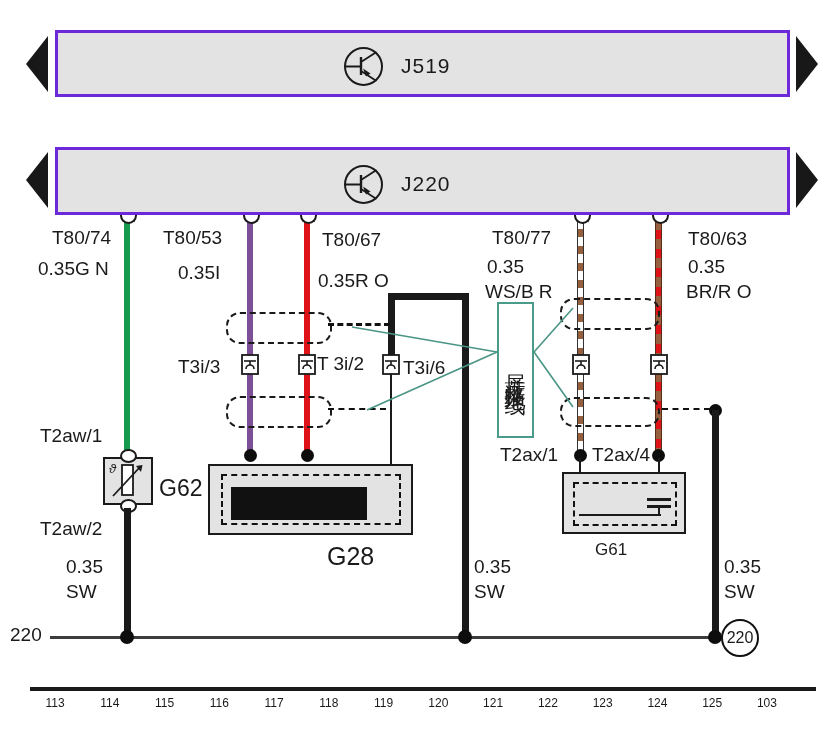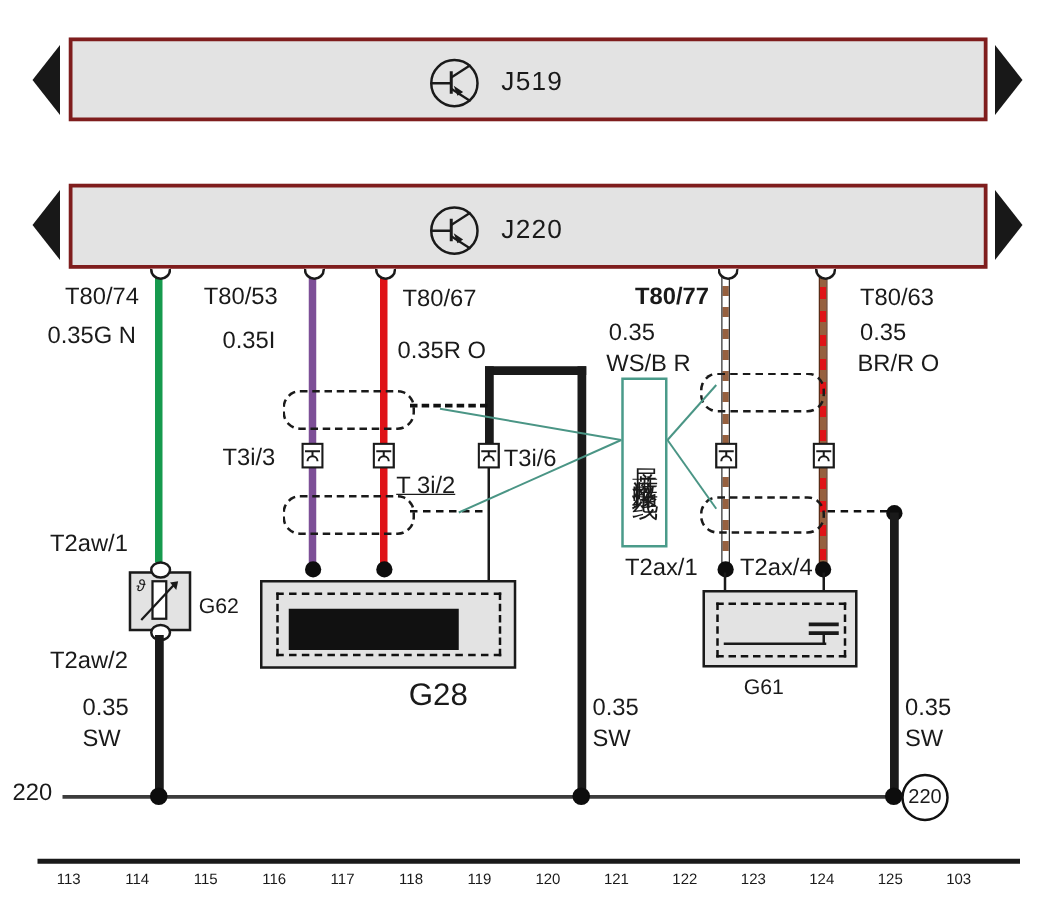--- a/index.html
+++ b/index.html
@@ -1,18 +1,18 @@
 <!DOCTYPE html>
 <html><head>
 <meta charset="utf-8">
 <style>
   html,body{margin:0;padding:0;background:#fff;}
   .stage{position:relative;width:837px;height:734px;background:#ffffff;
          font-family:"Liberation Sans","DejaVu Sans",sans-serif;color:#1a1a1a;overflow:hidden;}
-  .ecu{position:absolute;left:55px;width:735px;background:#e3e3e3;border:3px solid #7f1d1d;box-sizing:border-box;}
+  .ecu{position:absolute;left:55px;width:735px;background:#e3e3e3;border:3px solid #6d28d9;box-sizing:border-box;}
   .ecu-label{position:absolute;left:343px;font-size:21px;letter-spacing:1px;}
   .tsym{position:absolute;left:285px;}
   .arrow{position:absolute;width:0;height:0;}
   .arrow.l{border-top:28px solid transparent;border-bottom:28px solid transparent;border-right:22px solid #181818;}
   .arrow.r{border-top:28px solid transparent;border-bottom:28px solid transparent;border-left:22px solid #181818;}
   .lbl{position:absolute;font-size:19px;white-space:nowrap;}
   .wire{position:absolute;}
   .cup{position:absolute;width:13px;height:7px;background:#fff;border:2px solid #1a1a1a;border-top:none;
        border-radius:0 0 12px 12px;}
   .shield{position:absolute;border:2.5px dashed #1a1a1a;border-radius:14px;background:transparent;}
@@ -84,21 +84,21 @@
 
   <div class="cup" style="left:120px;top:215px;"></div>
   <div class="cup" style="left:243px;top:215px;"></div>
   <div class="cup" style="left:300px;top:215px;"></div>
   <div class="cup" style="left:574px;top:215px;"></div>
   <div class="cup" style="left:652px;top:215px;"></div>
 
   <div class="lbl" style="left:52px;top:227px;">T80/74</div>
   <div class="lbl" style="left:163px;top:227px;">T80/53</div>
   <div class="lbl" style="left:322px;top:229px;">T80/67</div>
-  <div class="lbl" style="left:508px;top:227px;font-weight:bold;">T80/77</div>
+  <div class="lbl" style="left:492px;top:227px;">T80/77</div>
   <div class="lbl" style="left:688px;top:228px;">T80/63</div>
 
   <div class="lbl" style="left:38px;top:258px;">0.35G N</div>
   <div class="lbl" style="left:178px;top:262px;">0.35I</div>
   <div class="lbl" style="left:318px;top:270px;">0.35R O</div>
   <div class="lbl" style="left:487px;top:256px;">0.35</div>
   <div class="lbl" style="left:485px;top:281px;">WS/B R</div>
   <div class="lbl" style="left:688px;top:256px;">0.35</div>
   <div class="lbl" style="left:686px;top:281px;">BR/R O</div>
 
@@ -150,21 +150,21 @@
   <div class="conn" style="left:650px;top:354px;">
     <svg width="18" height="21" viewBox="0 0 18 21">
         <rect x="1" y="1" width="16" height="19" fill="#fff" stroke="#1a1a1a" stroke-width="1.8"></rect>
         <line x1="3" y1="7" x2="15" y2="7" stroke="#1a1a1a" stroke-width="1.6"></line>
         <path d="M5 15 A4 4 0 0 1 13 15" fill="none" stroke="#1a1a1a" stroke-width="1.6"></path>
         <line x1="9" y1="7" x2="9" y2="11" stroke="#1a1a1a" stroke-width="1.6"></line>
       </svg>
   </div>
 
   <div class="lbl" style="left:178px;top:356px;">T3i/3</div>
-  <div class="lbl" style="left:317px;top:378px;text-decoration:underline;">T 3i/2</div>
+  <div class="lbl" style="left:317px;top:353px;">T 3i/2</div>
   <div class="lbl" style="left:403px;top:357px;">T3i/6</div>
 
   <div class="note-box">
     <span>屏蔽接地线</span>
   </div>
   <svg class="overlay" width="837" height="734" viewBox="0 0 837 734">
     <line x1="497" y1="352" x2="352" y2="327" stroke="#4a9585" stroke-width="1.6"></line>
     <line x1="497" y1="352" x2="367" y2="410" stroke="#4a9585" stroke-width="1.6"></line>
     <line x1="534" y1="352" x2="573" y2="308" stroke="#4a9585" stroke-width="1.6"></line>
     <line x1="534" y1="352" x2="573" y2="407" stroke="#4a9585" stroke-width="1.6"></line>
@@ -174,21 +174,21 @@
   <div class="compbox" style="left:103px;top:457px;width:50px;height:48px;">
     <svg width="45" height="43" viewBox="0 0 45 43" style="position:absolute;left:0;top:0;">
       <text x="4" y="14" font-size="13" font-style="italic" fill="#1a1a1a">ϑ</text>
       <rect x="17" y="6" width="11" height="30" fill="#fff" stroke="#1a1a1a" stroke-width="1.8"></rect>
       <line x1="8" y1="37" x2="35" y2="8" stroke="#1a1a1a" stroke-width="1.8"></line>
       <polygon points="31,7 37.5,6 36,13" fill="#1a1a1a"></polygon>
     </svg>
   </div>
   <div class="term" style="left:120px;top:449px;"></div>
   <div class="term" style="left:120px;top:499px;"></div>
-  <div class="lbl" style="left:159px;top:475px;font-size:17px;">G62</div>
+  <div class="lbl" style="left:159px;top:475px;font-size:23px;">G62</div>
   <div class="lbl" style="left:40px;top:518px;">T2aw/2</div>
   <div class="thin" style="left:124px;top:508px;width:7px;height:130px;"></div>
 
   <div class="dot s" style="left:243.5px;top:449px;"></div>
   <div class="dot s" style="left:300.5px;top:449px;"></div>
   <div class="compbox" style="left:208px;top:464px;width:205px;height:71px;">
     <div class="innerdash" style="left:11px;top:8px;width:180px;height:51px;"></div>
     <div class="blackrect" style="left:21px;top:21px;width:136px;height:33px;"></div>
   </div>
   <div class="lbl" style="left:327px;top:542px;font-size:25px;">G28</div>

